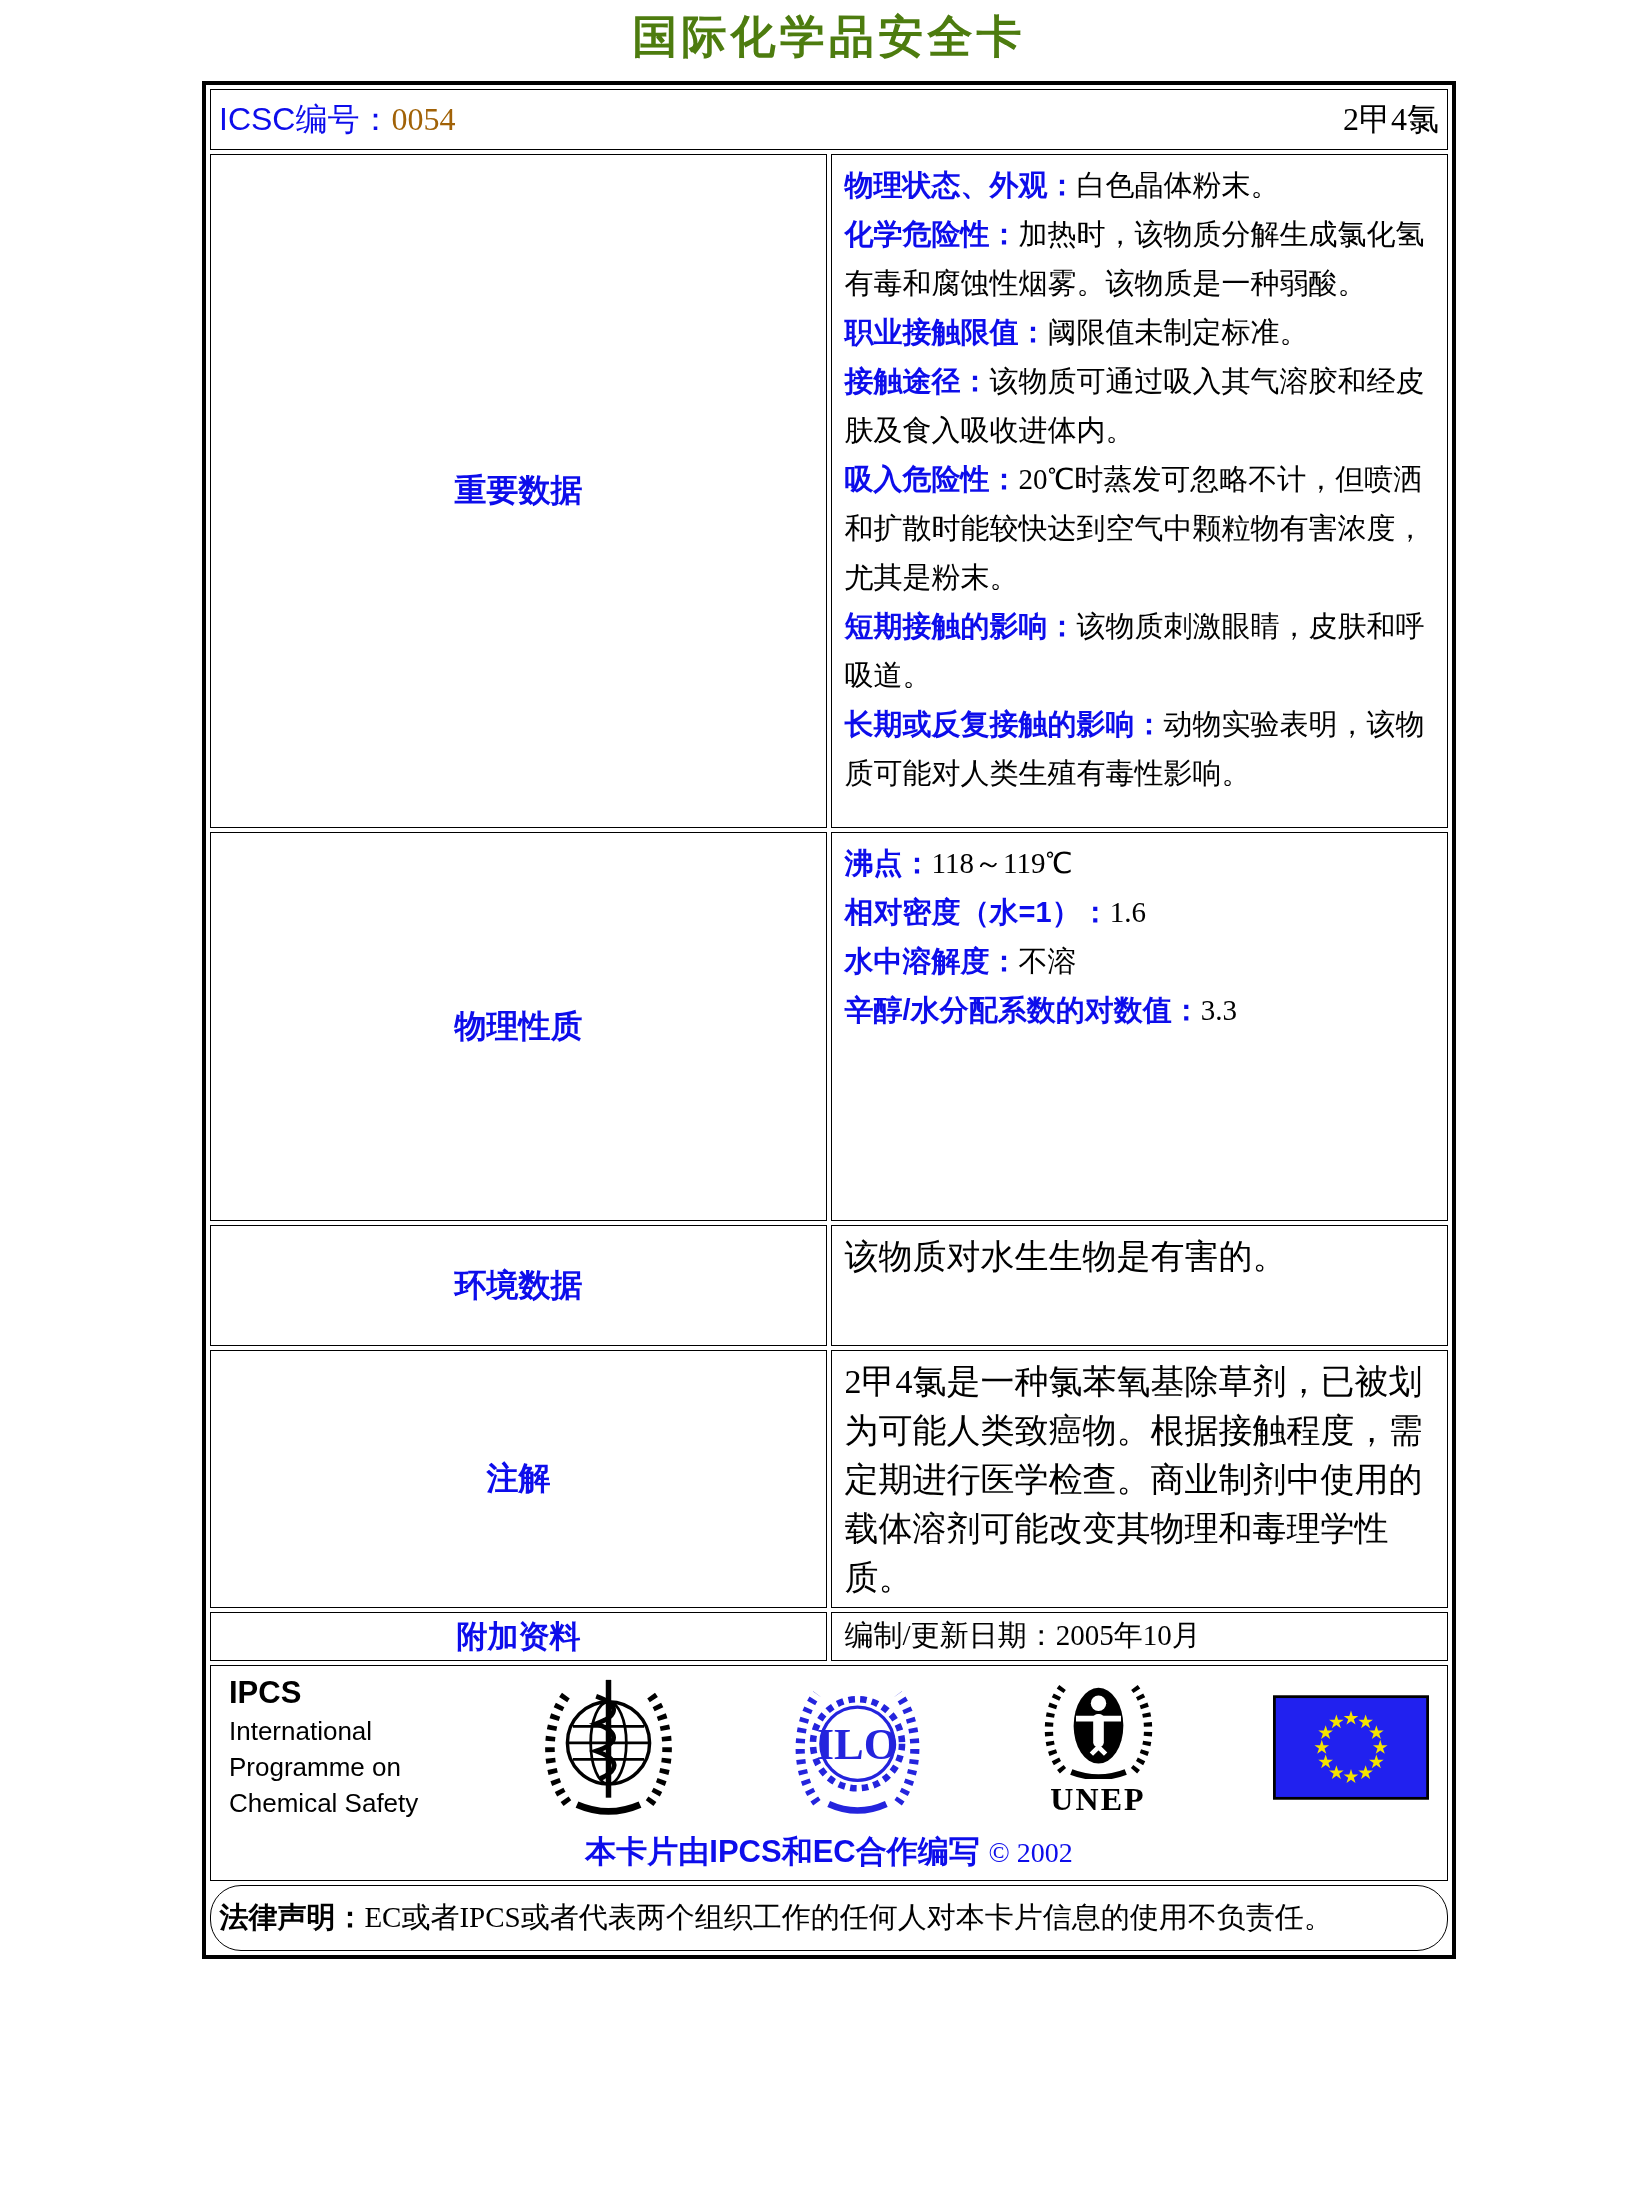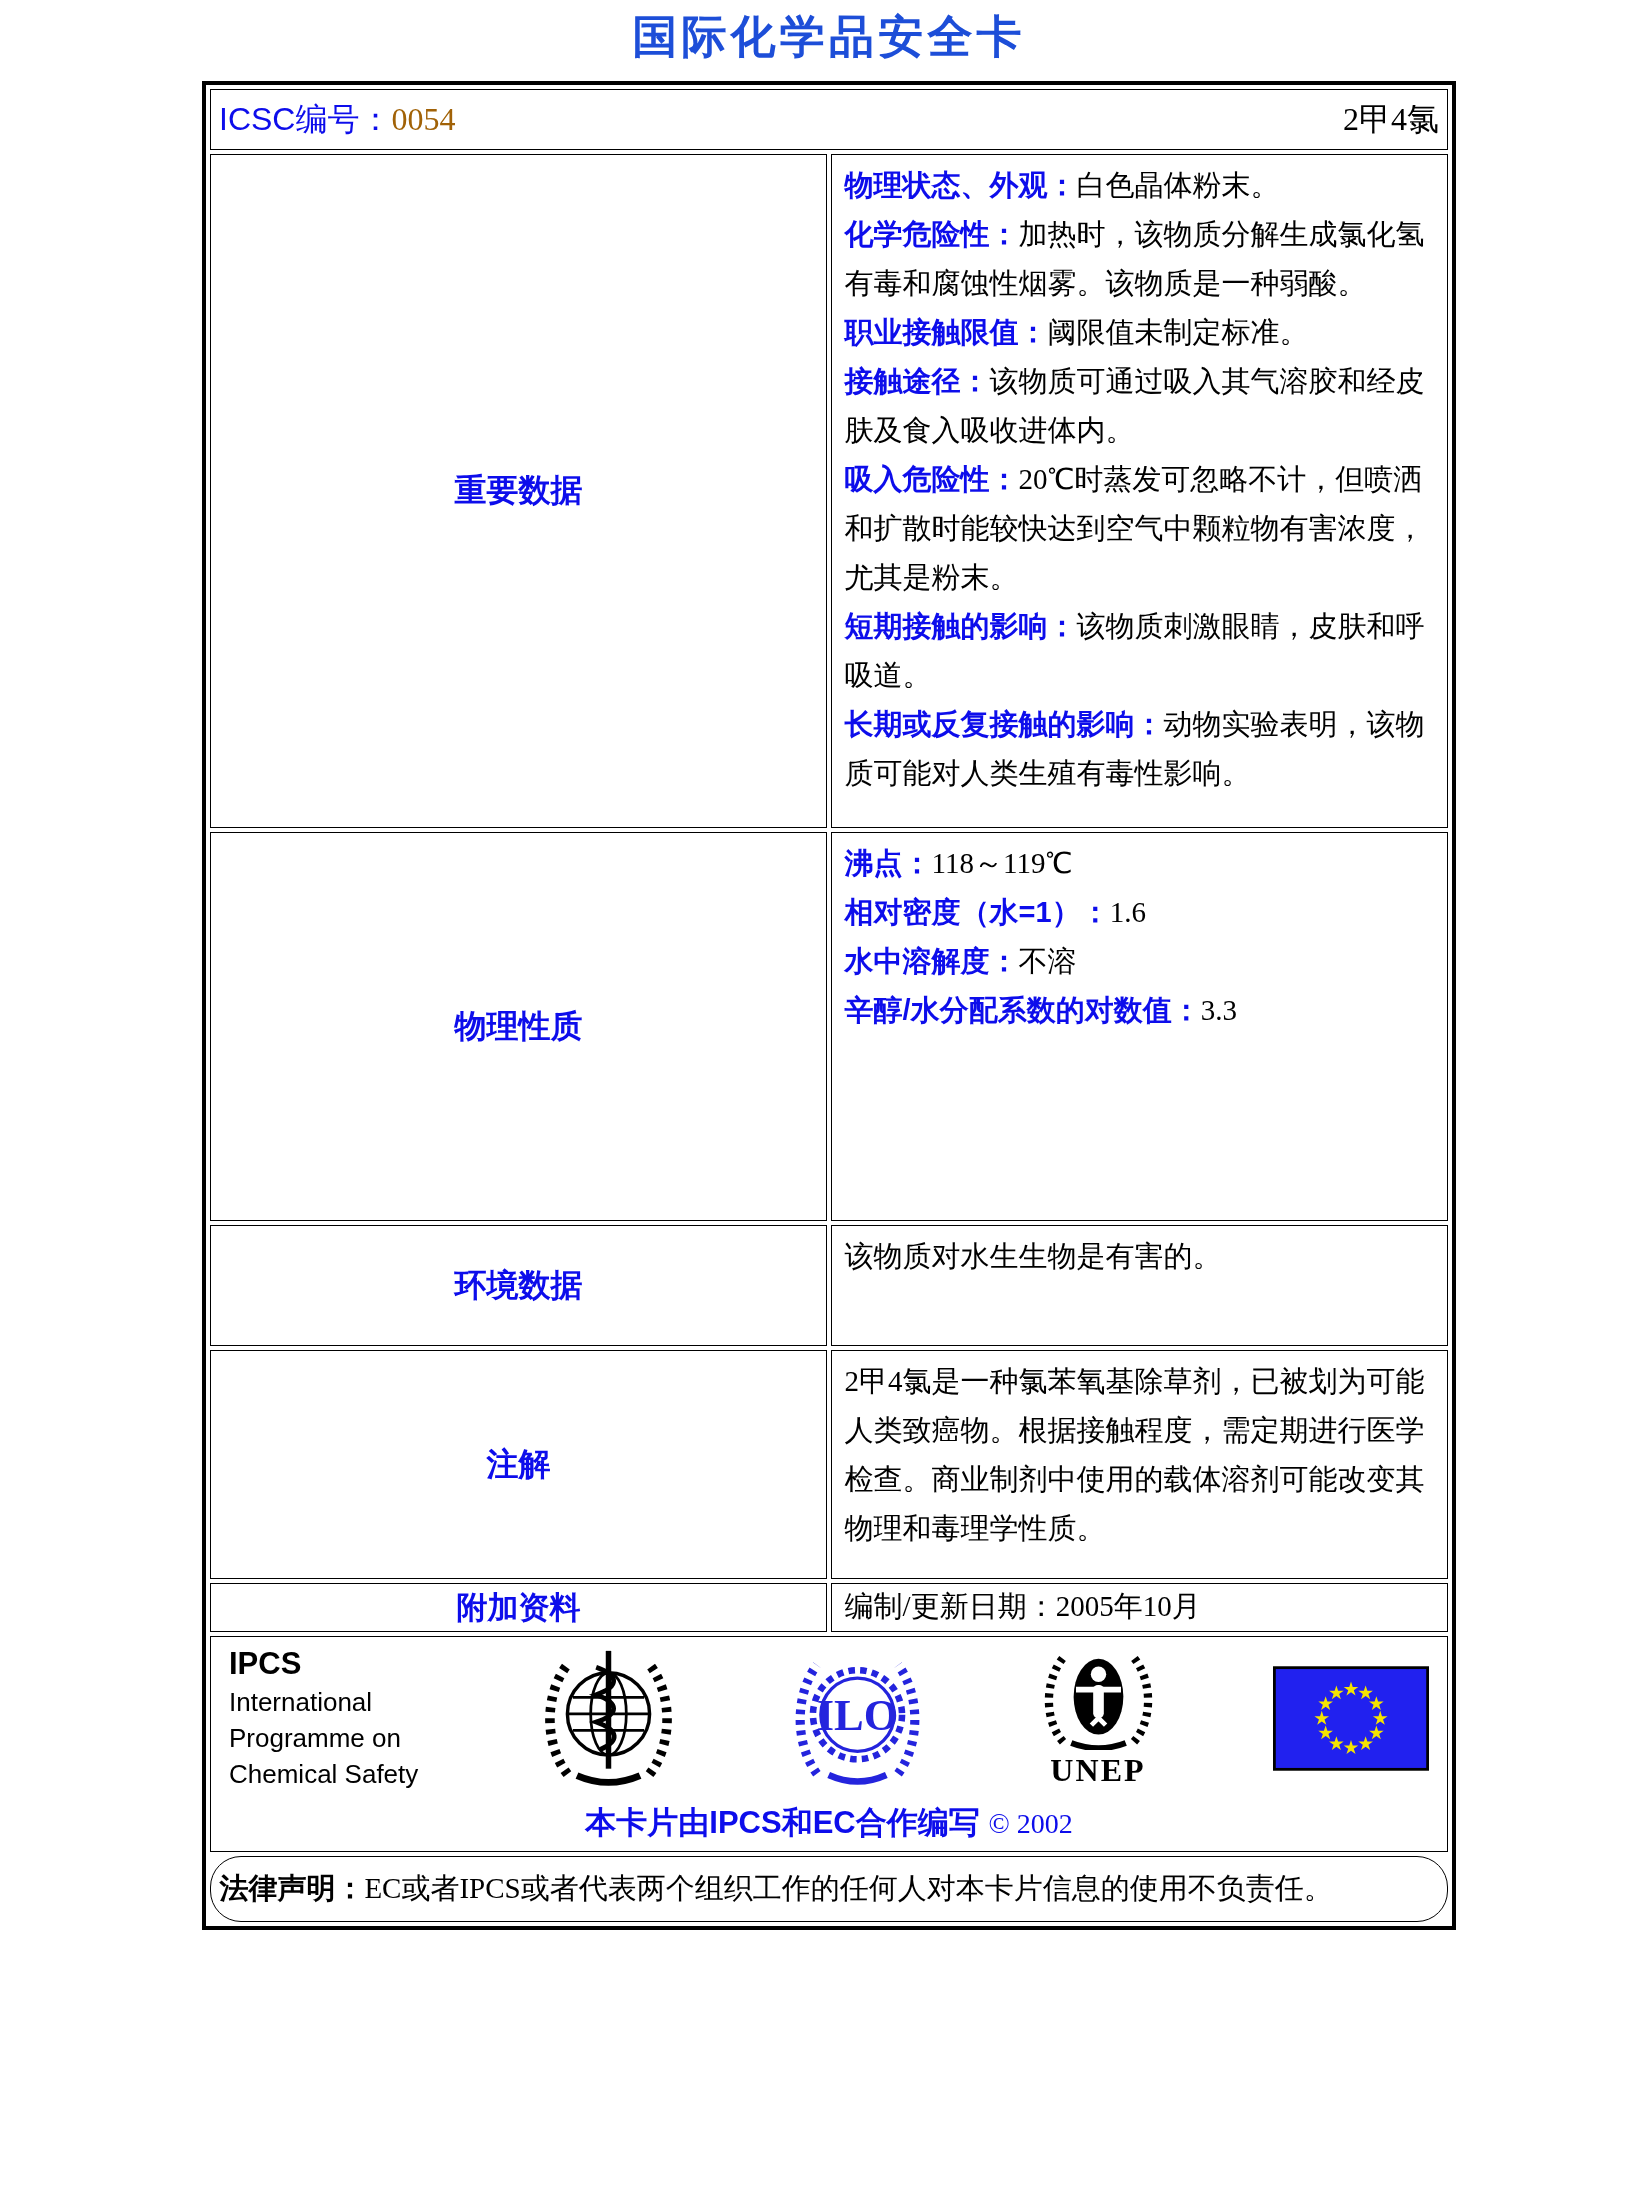--- a/index.html
+++ b/index.html
@@ -4,35 +4,35 @@
 <style>
   html,body{margin:0;padding:0;}
   body{
     width:1649px;height:2205px;background:#ffffff;position:relative;
     font-family:"Liberation Serif", serif;color:#000;
   }
   .page-title{
     position:absolute;left:202px;top:7px;width:1254px;
     text-align:center;margin:0;
     font-family:"Liberation Sans", sans-serif;
-    font-size:45px;font-weight:bold;color:#1d4ed8;letter-spacing:4.2px;
+    font-size:45px;font-weight:bold;color:#4d7c0f;letter-spacing:4.2px;
   }
   table.card{
     position:absolute;left:202px;top:81px;width:1254px;
     border:4.9px solid #000;border-collapse:separate;border-spacing:4.2px;
     table-layout:fixed;background:#fff;
   }
   table.card td{border:1.4px solid #000;background:#fff;overflow:hidden;}
   td.label-cell{
     width:159px;text-align:center;vertical-align:middle;
     font-family:"Liberation Sans", sans-serif;font-weight:bold;
     font-size:32px;color:#0d0deb;
   }
   td.content-cell{vertical-align:top;padding:5.6px 12.6px;}
-  .body-text{font-size:29px;line-height:49px;color:#000;}
+  .body-text{font-size:34px;line-height:49px;color:#000;}
   .item{font-size:29px;line-height:49px;}
   .k{font-family:"Liberation Sans", sans-serif;font-weight:bold;color:#0d0deb;}
   .v{font-family:"Liberation Serif", serif;color:#000;}
   .hdr-row{
     display:flex;justify-content:space-between;align-items:center;
     font-size:32px;padding:0 7px;height:100%;
   }
   .hdr-left .k-hdr{font-family:"Liberation Sans", sans-serif;color:#0d0deb;}
   .hdr-left .v-hdr{color:#a16207;}
   .hdr-right{color:#000;}

